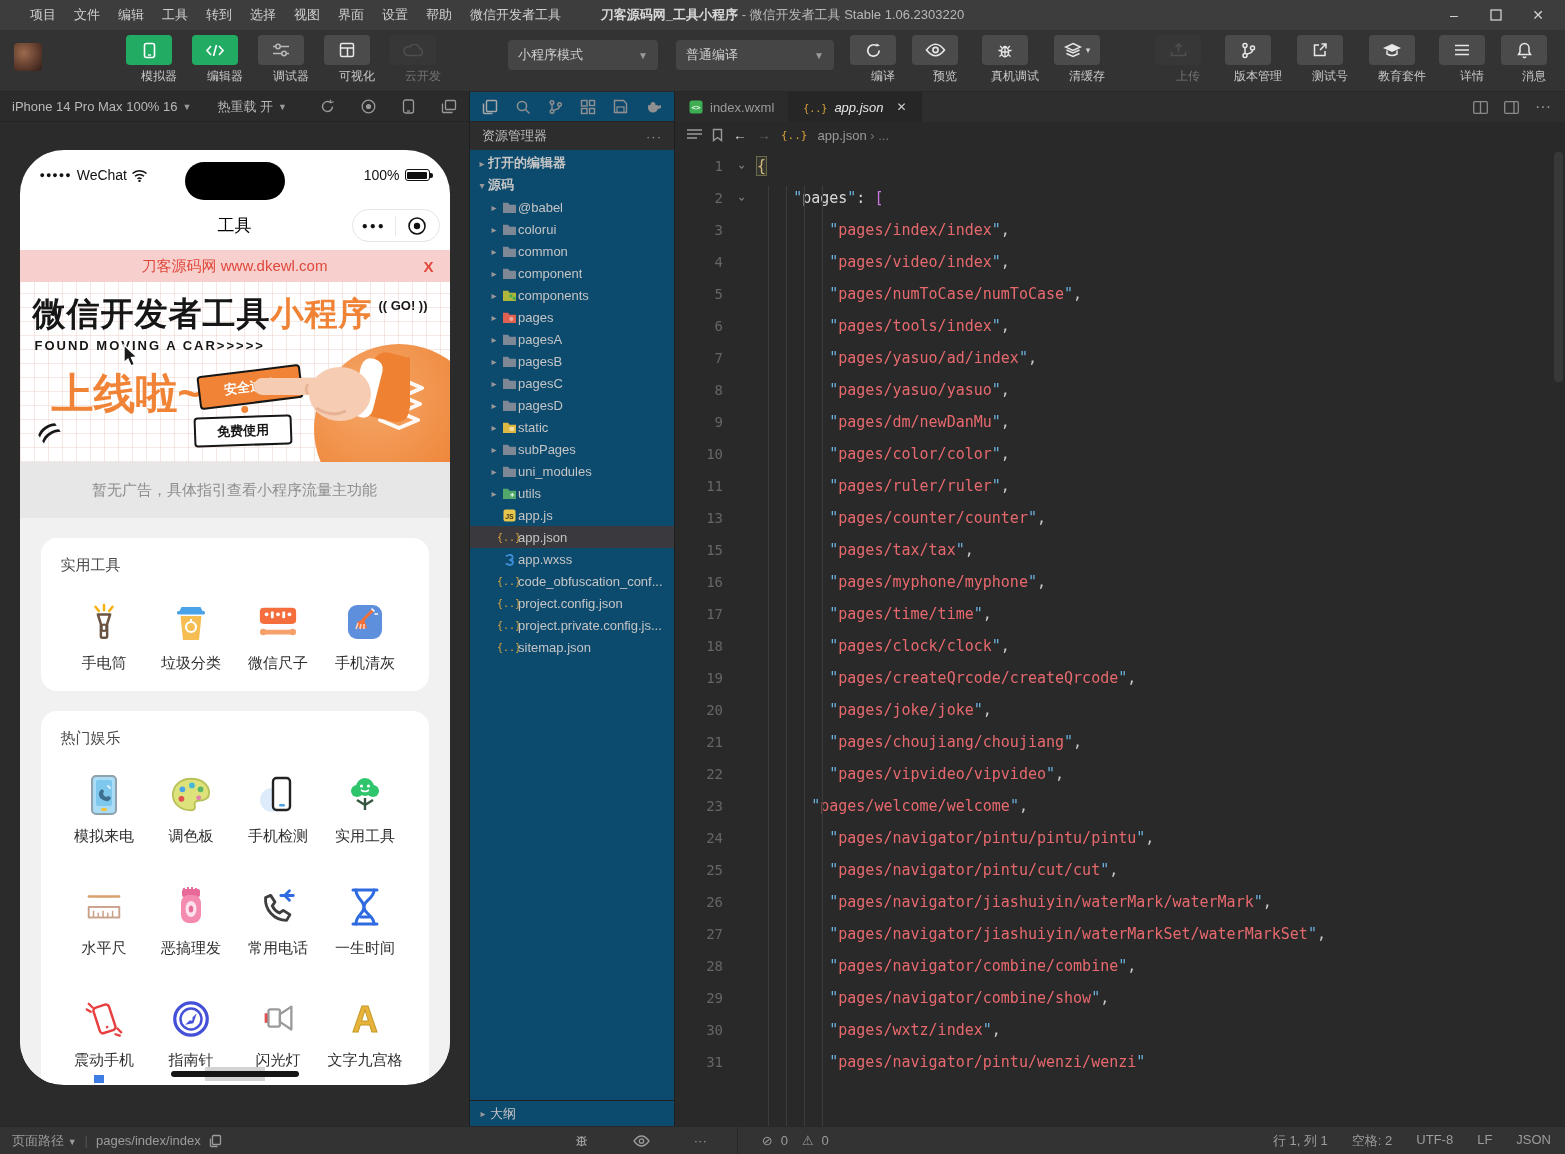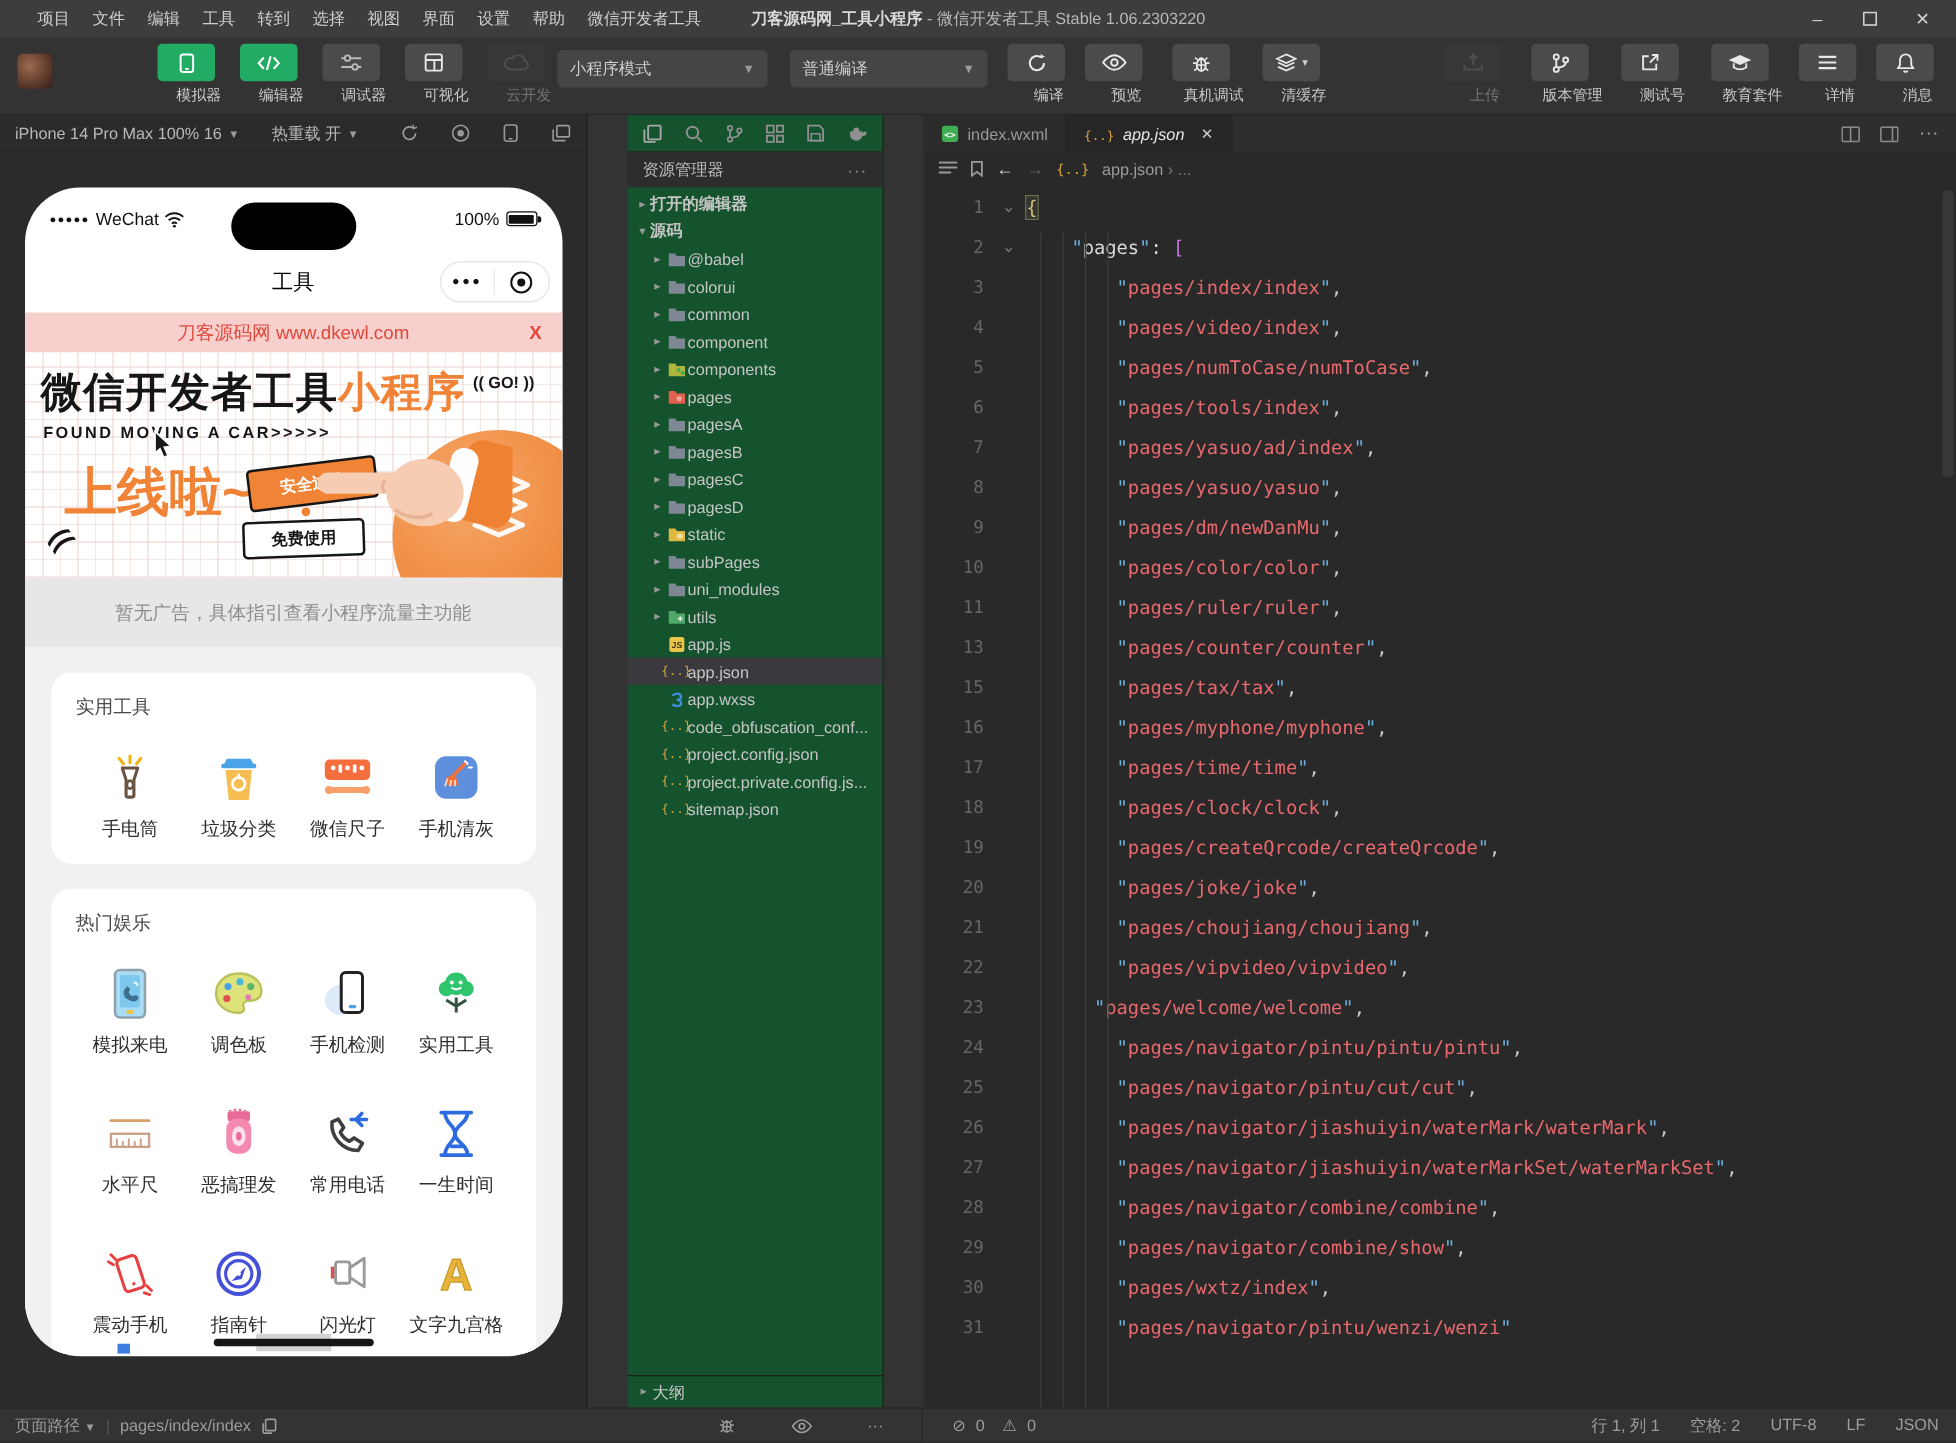--- a/index.html
+++ b/index.html
@@ -29,21 +29,21 @@
   .tbtn-box.dim { background:#3c3c3c; }
   .tbtn-label { font-size:12px; color:#c8c8c8; margin-top:3px; white-space:nowrap;margin-left:20px; }
   .tbtn.disabled .tbtn-label { color:#737373; }
   .tselect { height:30px; margin-top:5px; background:#454545; border-radius:4px; color:#cfcfcf;
     font-size:13px; display:flex; align-items:center; padding:0 10px; }
   .tselect .caret { margin-left:auto; color:#9a9a9a; font-size:10px; padding-left:14px; }
   .tb-right { margin-left:auto; display:flex; align-items:flex-start; }
   svg.ic { display:block; }
 
   
-  .main { flex:1 1 auto; display:flex; min-height:0;gap:32px; }
+  .main { flex:1 1 auto; display:flex; min-height:0; }
 
   
   .sim { width:470px; background:#2b2b2c; border-right:1px solid #1f1f1f; display:flex;
     flex-direction:column; position:relative; }
   .sim-header { height:30px; display:flex; align-items:center; color:#b9b9b9; font-size:13px;
     padding:0 12px; border-bottom:1px solid #242425; flex:0 0 auto; }
   .sim-h-item { display:flex; align-items:center; gap:5px; margin-right:26px; }
   .sim-h-icons { margin-left:auto; display:flex; gap:26px; align-items:center; }
   .caret-sm { font-size:9px; color:#9a9a9a; }
 
@@ -107,21 +107,21 @@
   .grid4 { display:grid; grid-template-columns:repeat(4,1fr); row-gap:40px; }
   .app-item { display:flex; flex-direction:column; align-items:center;justify-content:flex-end; }
   .app-ic { width:42px; height:42px; display:flex; align-items:center; justify-content:center; }
   .app-label { margin-top:11px; font-size:15px; color:#2e2e2e; white-space:nowrap; }
   .home-bar { position:absolute; left:50%; bottom:8px; transform:translateX(-50%); width:128px; height:6px;
     background:#161616; border-radius:3px; z-index:5; }
   .ghost1 { position:absolute; left:74px; bottom:0; width:10px; height:8px; background:#3d7de4; }
   .ghost2 { position:absolute; left:185px; bottom:2px; width:60px; height:14px; background:#d3d3d3; }
 
   
-  .mid { width:205px; background:#14532d; border-right:1px solid #1f1f1f; display:flex;
+  .mid { width:205px; background:#0c4a6e; border-right:1px solid #1f1f1f; display:flex;
     flex-direction:column; }
   .act-row { height:30px; display:flex; align-items:center; gap:17px; padding:0 12px;
     border-bottom:1px solid #242425; flex:0 0 auto; }
   .exp-header { height:28px; display:flex; align-items:center; color:#bdbdbd; font-size:13px;
     padding:0 12px; flex:0 0 auto; background:#2d2d2e; }
   .exp-dots { margin-left:auto; color:#9a9a9a; letter-spacing:1px; }
   .tree { flex:1 1 auto; overflow:hidden; font-size:13px; color:#c5c5c5; padding-top:2px; }
   .trow { height:22px; display:flex; align-items:center; white-space:nowrap; }
   .trow.sel { background:#39393e; }
   .trow .chev { width:12px; text-align:center; color:#9a9a9a; font-size:10px; flex:0 0 auto; }
@@ -245,21 +245,21 @@
         </div>
         <div class="tbtn disabled">
           <div class="tbtn-box dim">
             <svg class="ic" width="20" height="13" viewBox="0 0 20 13">
               <path d="M5.5 11.5 a4.5 4.5 0 1 1 1.6 -8.7 a5 5 0 0 1 9.4 1.7 a3.5 3.5 0 0 1 -1 7 z" fill="none" stroke="#6f6f6f" stroke-width="1.6"></path>
             </svg>
           </div>
           <div class="tbtn-label">云开发</div>
         </div>
       </div>
-    <div class="tselect" style="width:168px;">
+    <div class="tselect" style="width:150px;margin-left:62px">
       <span>小程序模式</span>
         <span class="caret">▼</span>
     </div>
     <div class="tselect" style="width:158px;margin-left:18px">
       <span>普通编译</span>
         <span class="caret">▼</span>
     </div>
     <div id="compileActions" style="display:flex;margin-left:8px">
         <div class="tbtn">
           <div class="tbtn-box">

